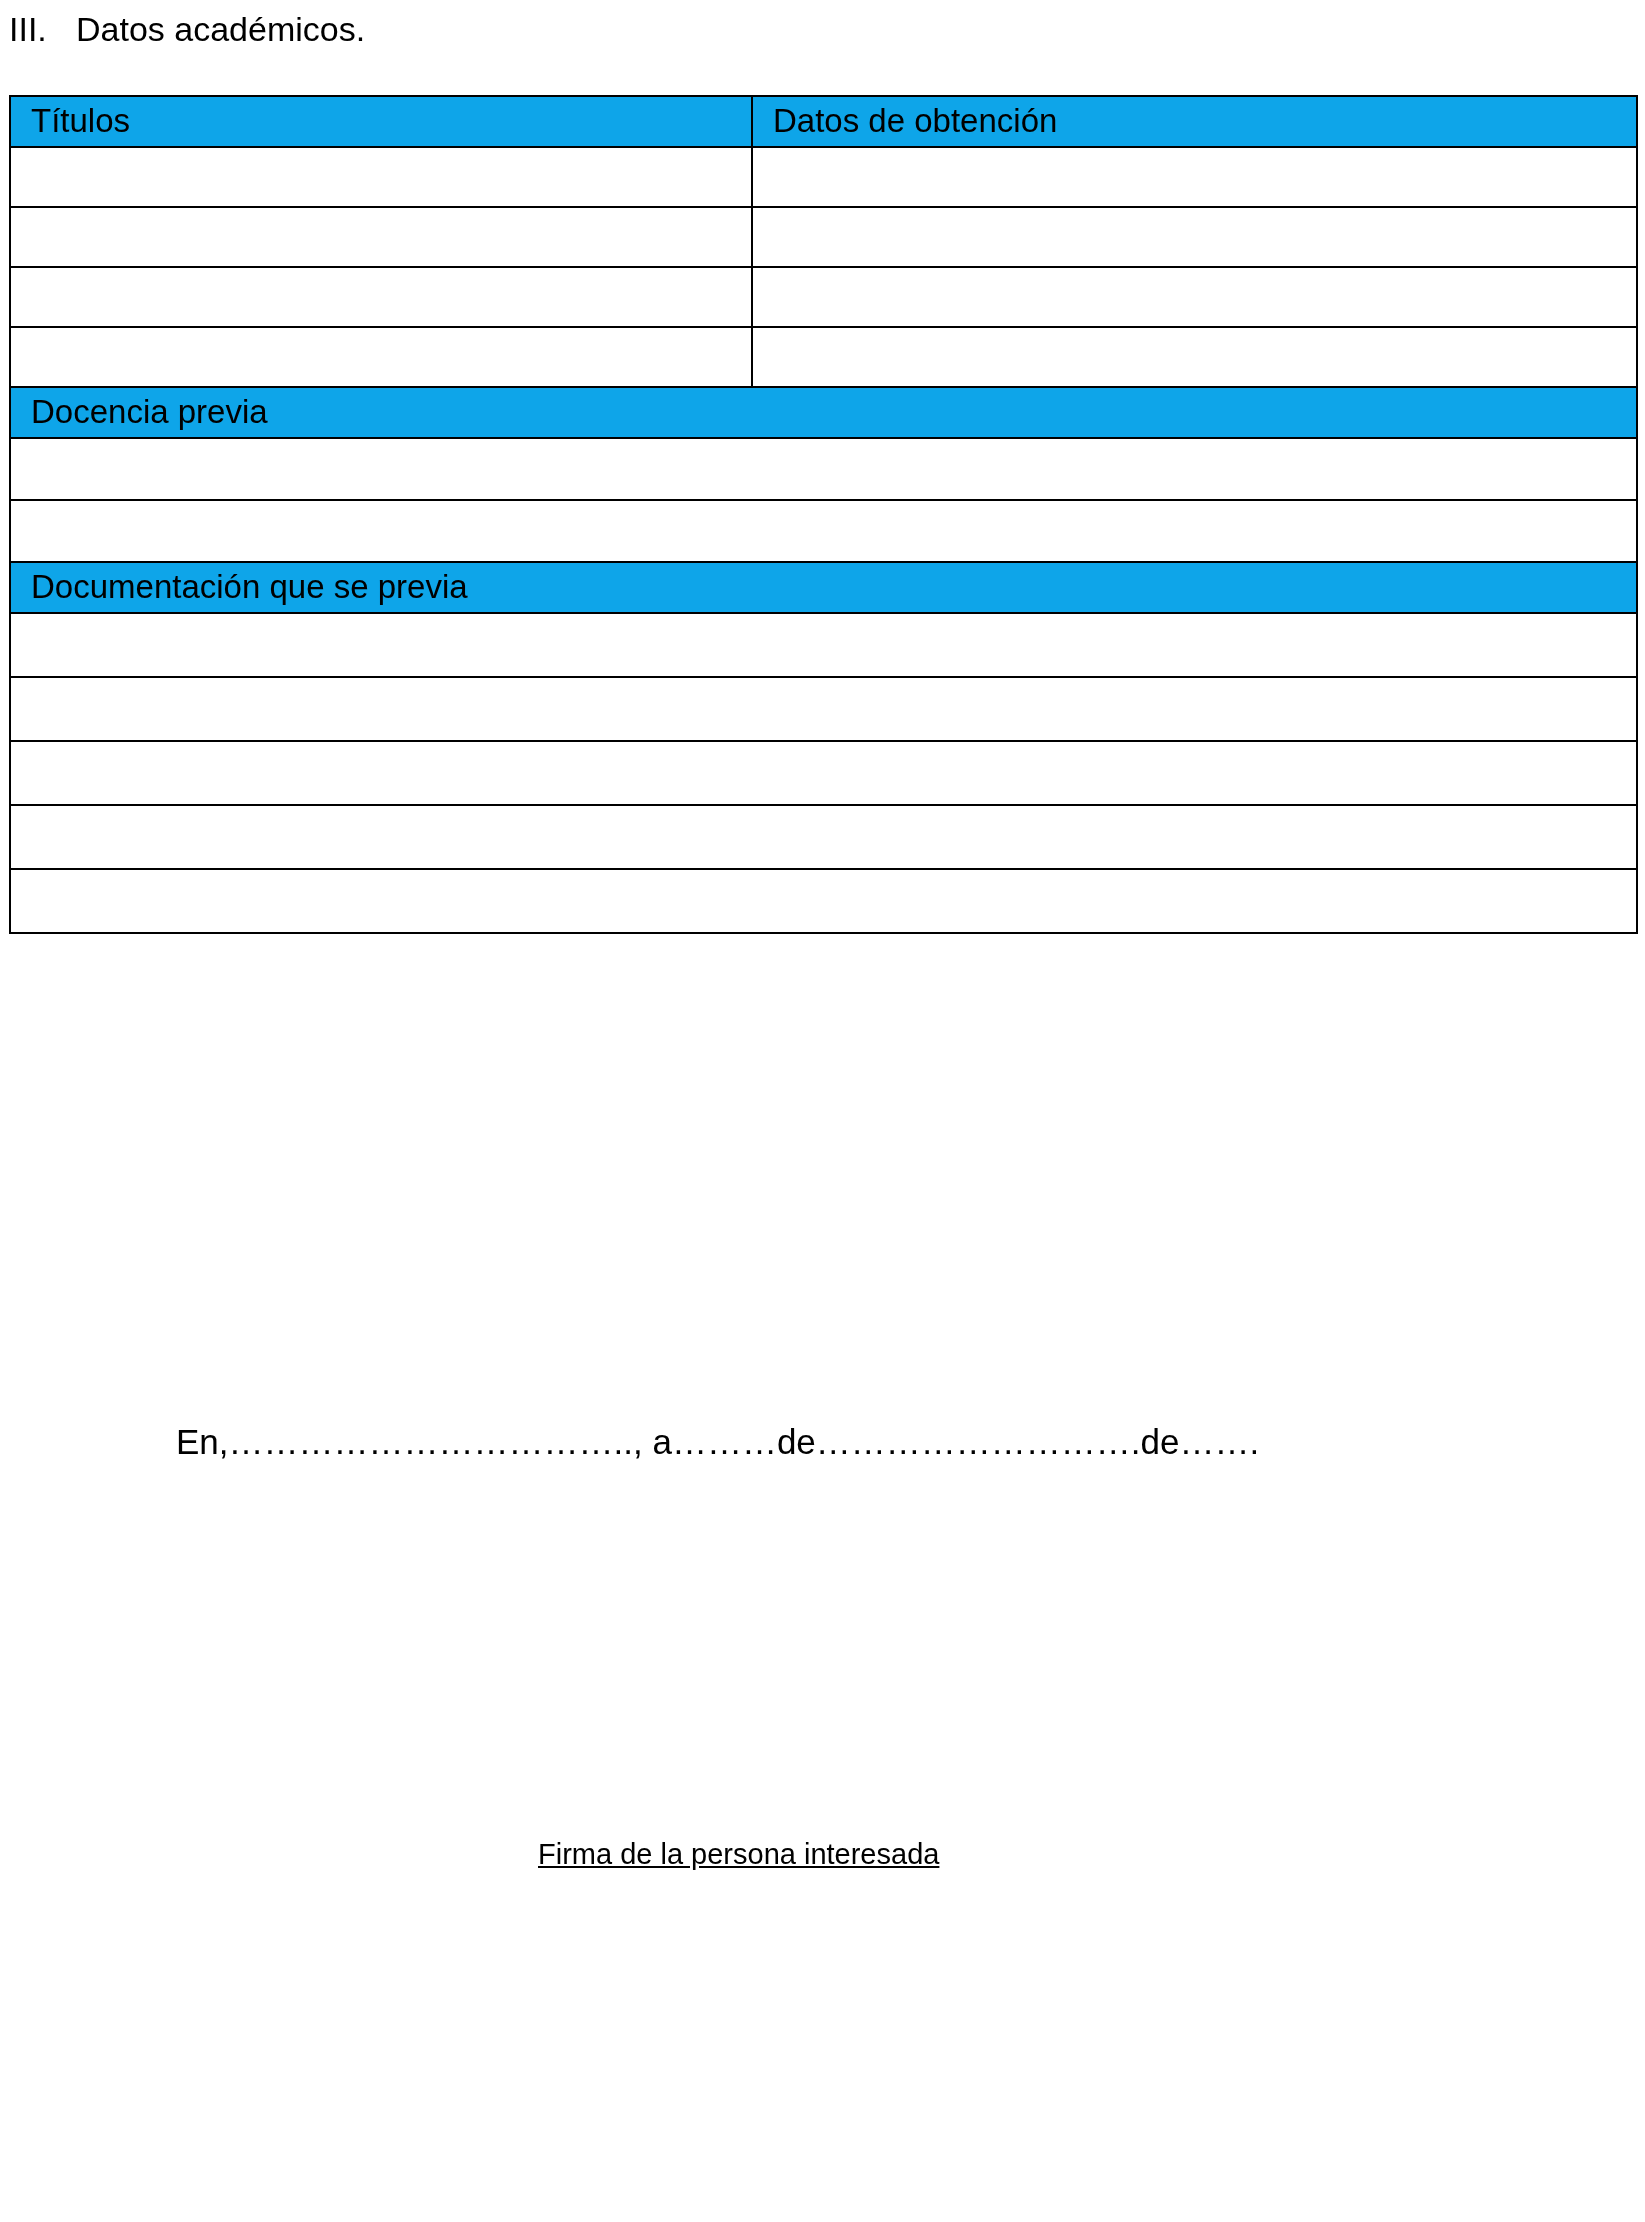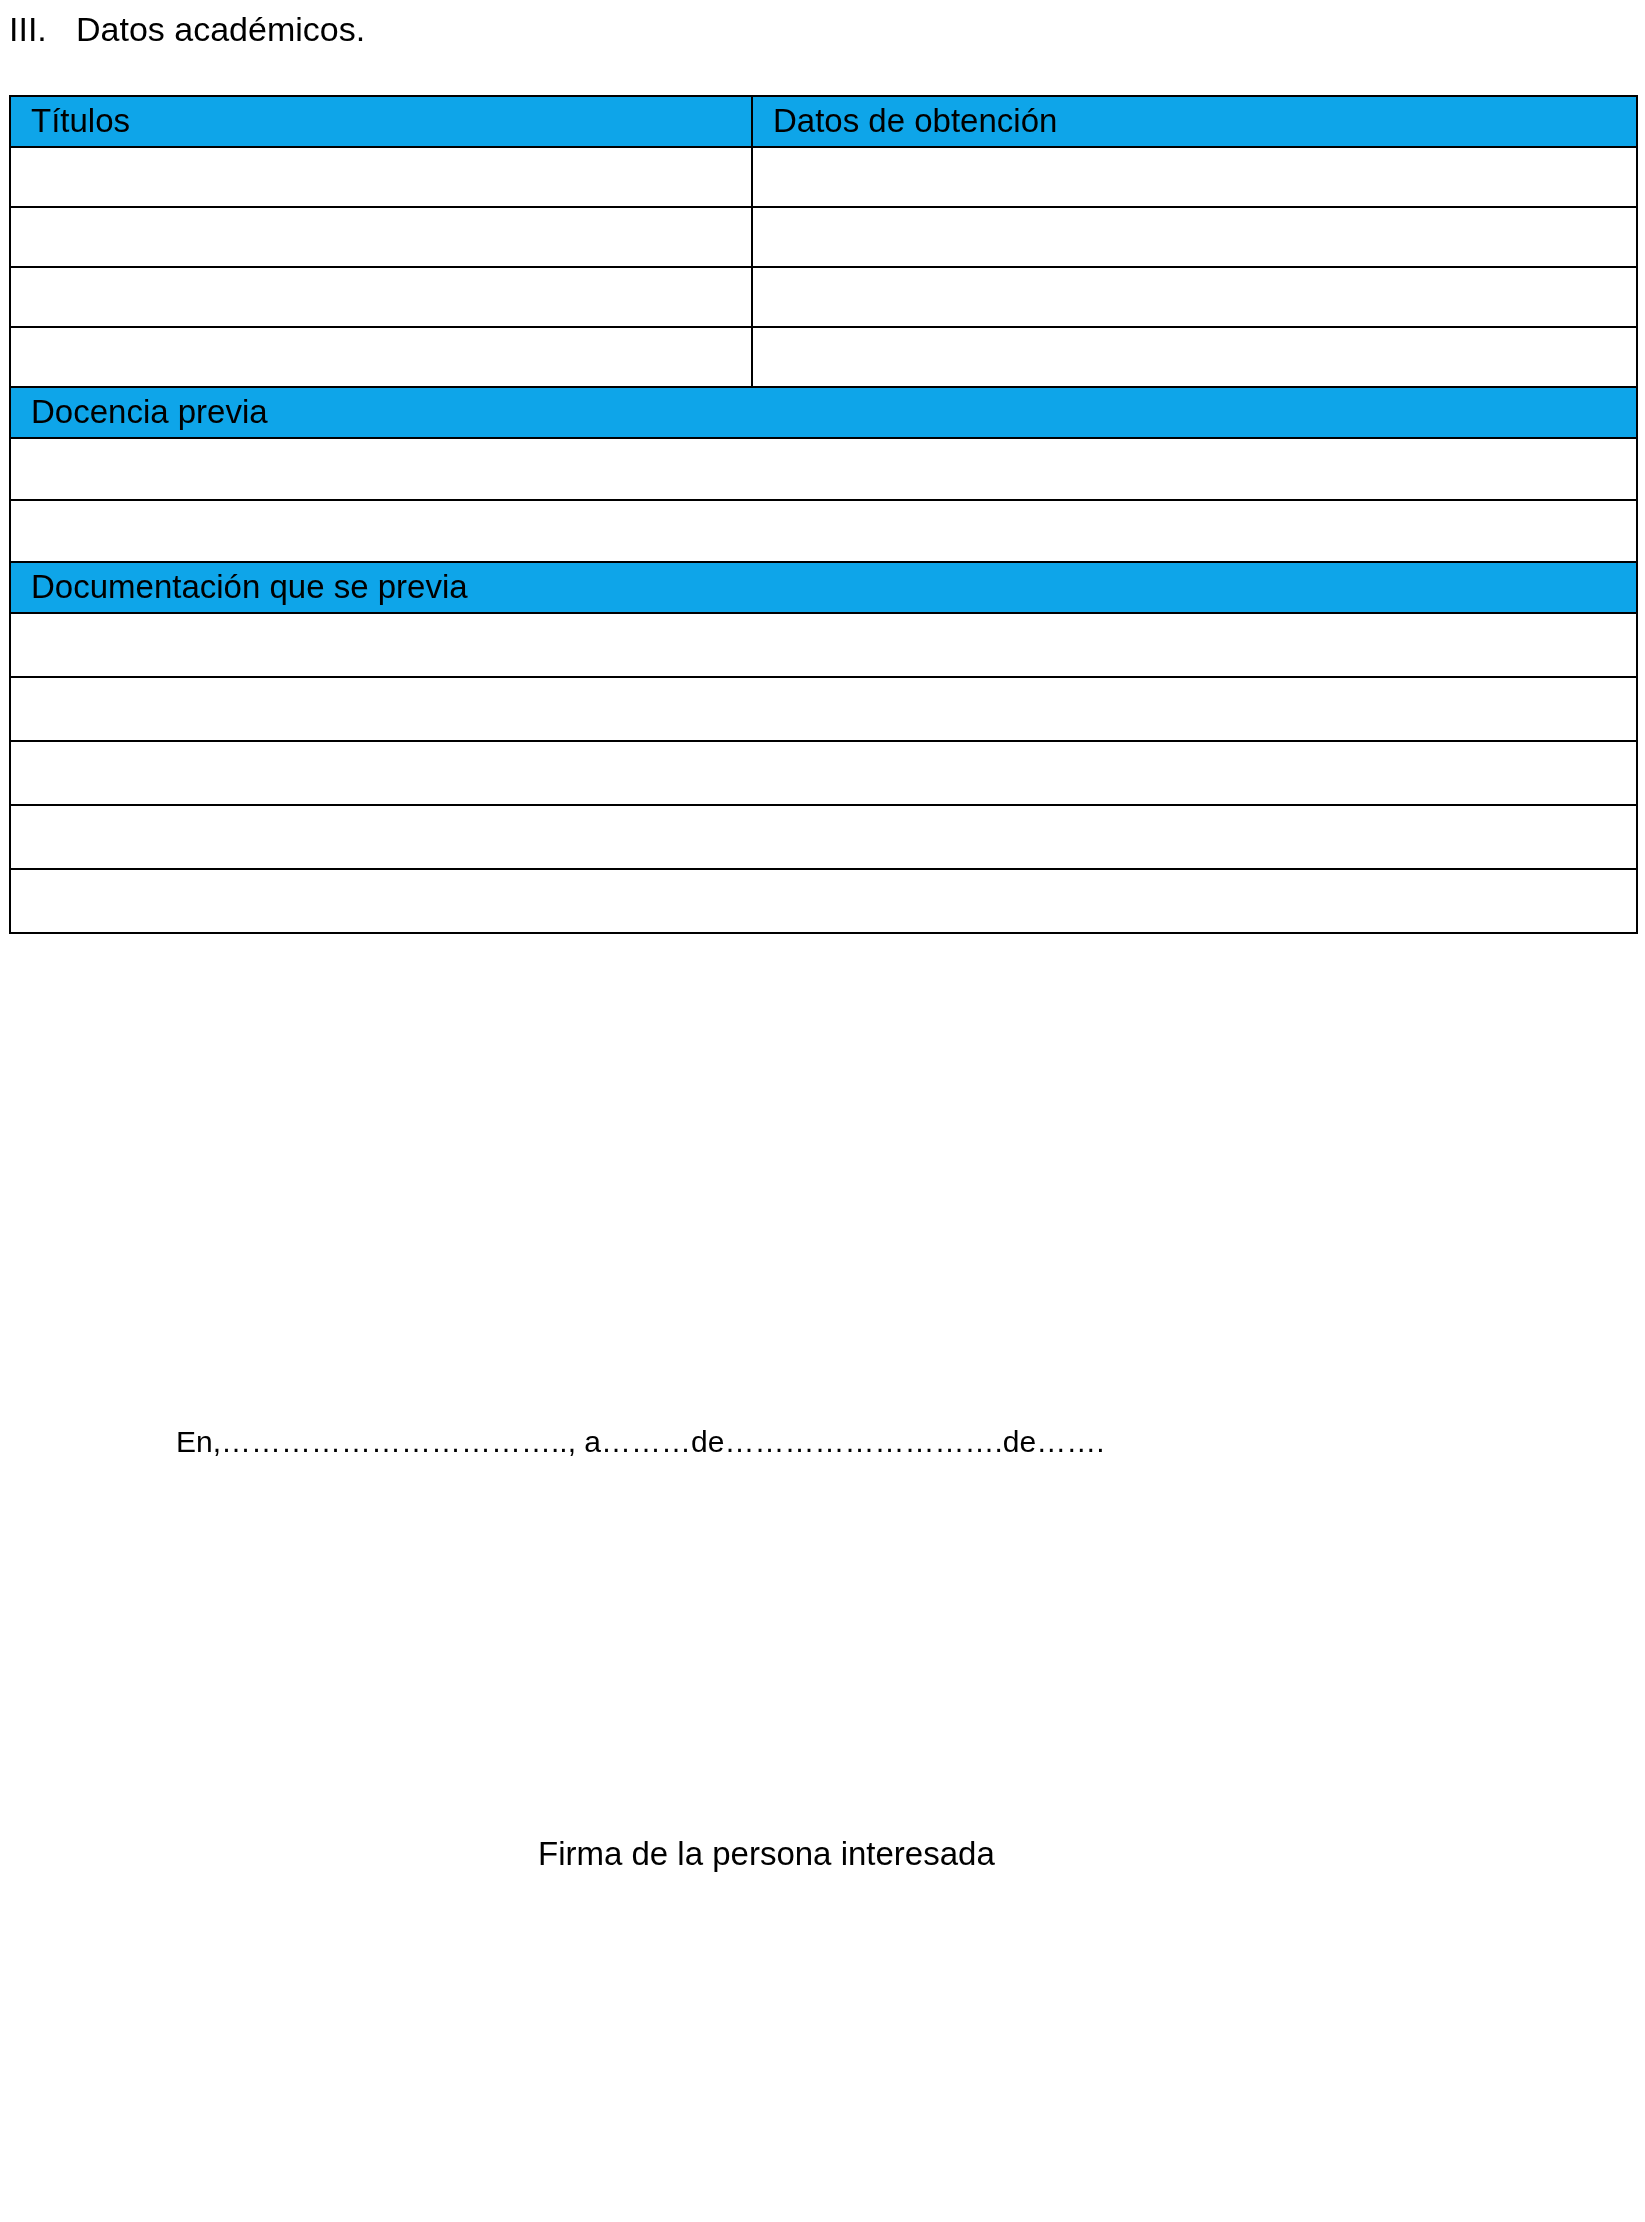--- a/index.html
+++ b/index.html
@@ -72,34 +72,35 @@
   .row-doc td { height: 62px; }
 
   .col-left  { width: 742px; }
   .col-right { width: 885px; }
 
   
   .place-date-line {
     position: absolute;
     left: 176px;
     top: 1422px;
-    font-size: 30px;
+    font-size: 35px;
     line-height: 40px;
     letter-spacing: 0px;
     white-space: nowrap;
   }
 
   
   .signature-caption {
     position: absolute;
     left: 538px;
     top: 1834px;
-    font-size: 33px;
+    font-size: 29px;
     line-height: 40px;
     white-space: nowrap;
+    text-decoration: underline;
   }
 </style>
 </head>
 <body>
 
 <div class="page">
 
   <div class="section-heading">
     <span class="numeral">III.</span><span>Datos académicos.</span>
   </div>

